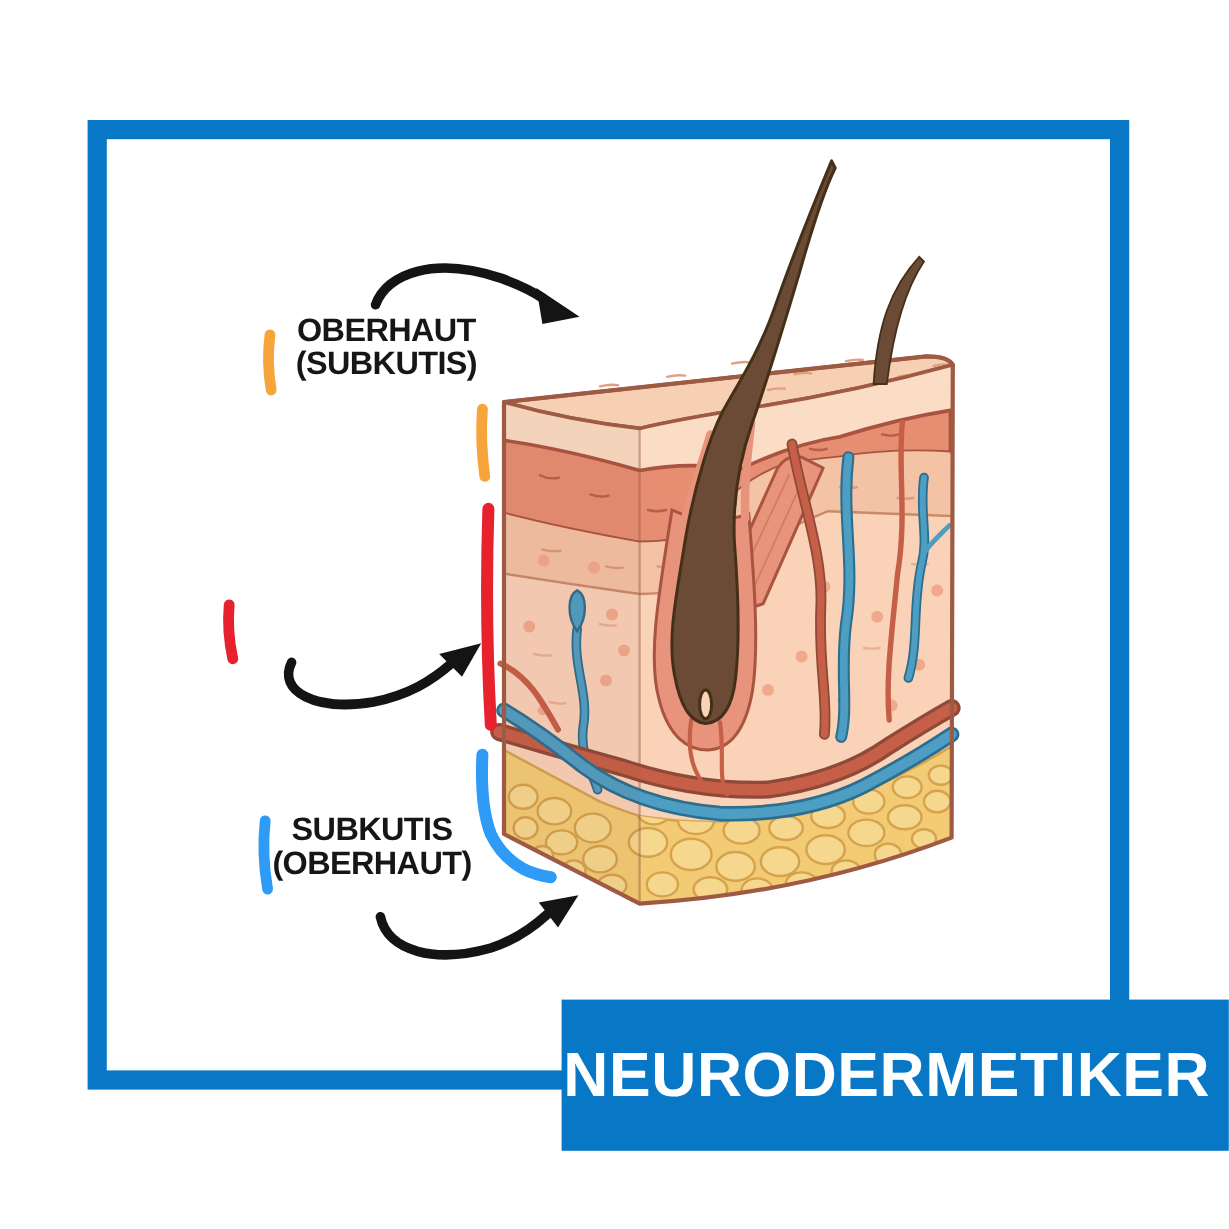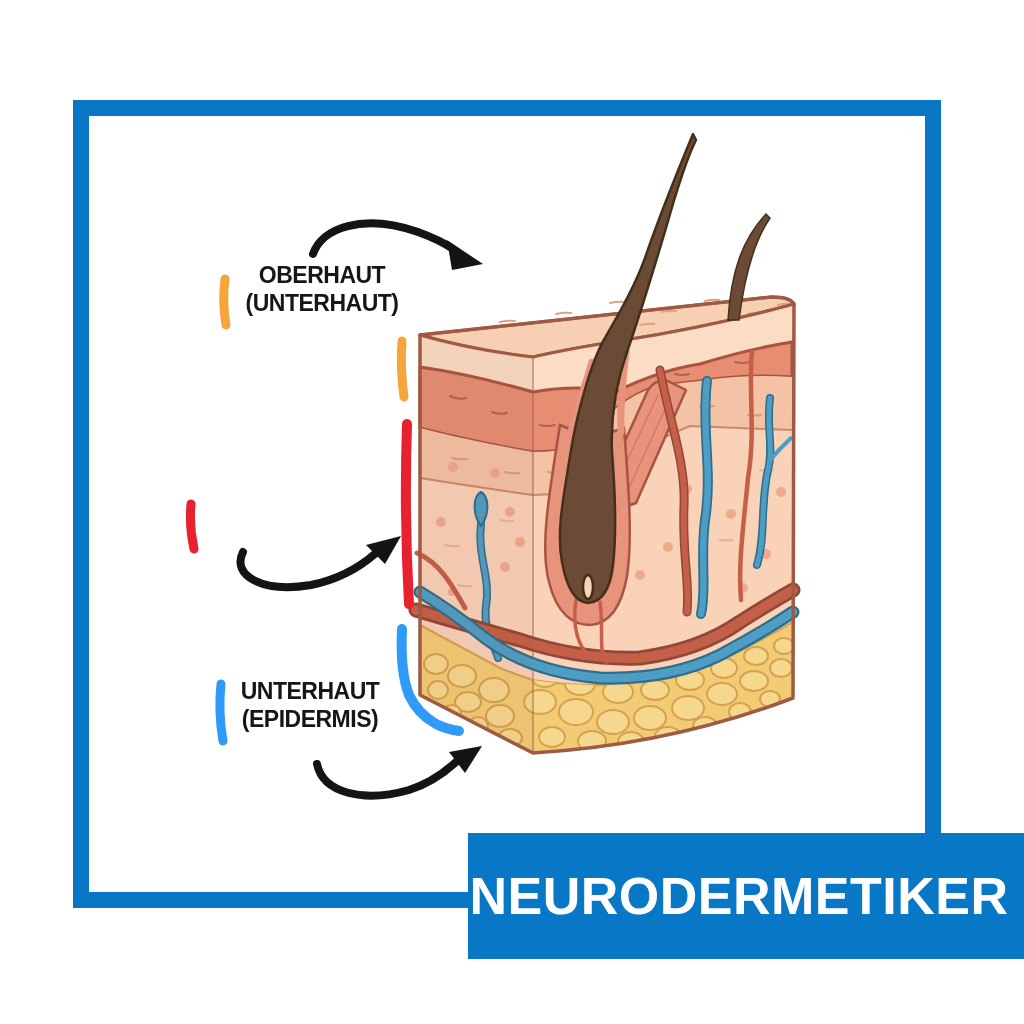--- a/index.html
+++ b/index.html
@@ -15,21 +15,21 @@
   .banner{
     position:absolute;left:452px;top:833px;width:572px;height:126px;
     background:var(--brand-blue,#0878C6);display:flex;align-items:center;
     justify-content:center;padding-right:30px;box-sizing:border-box;z-index:5;margin-left:16px;
   }
   .banner span{
     color:var(--banner-text,#FFFFFF);font-size:52px;font-weight:800;letter-spacing:0.5px;
   }
   .label{
     position:absolute;width:224px;text-align:center;color:var(--label-text,#161616);
-    font-weight:800;font-size:23px;line-height:28px;letter-spacing:-0.5px;z-index:6;
+    font-weight:800;font-size:27px;line-height:28px;letter-spacing:-0.5px;z-index:6;
   }
   #label-oberhaut{left:210px;top:261px;}
   #label-lederhaut{left:170px;top:491px;}
   #label-unterhaut{left:198px;top:677px;}
 
   
   .rc{stroke-linecap:round;stroke-linejoin:round;}
   .artery{stroke:var(--vessel-red,#C65F47);fill:none;}
   .arteryd{stroke:var(--vessel-red-dark,#8F4938);fill:none;}
   .vein{stroke:var(--vessel-blue,#4E9EC4);fill:none;}
@@ -234,24 +234,24 @@
     </g>
     <g>
       <path class="arrow rc" d="M317,764 C323,793 363,803 409,790 C431,783 445,772 456,762"></path>
       <path class="arrowhead" d="M482,746 L449,752 L465,773 Z"></path>
     </g>
   </g>
 </svg>
 
 <div class="label" id="label-oberhaut">
   <div>OBERHAUT</div>
-  <div>(UNTERHAUT)</div>
+  <div>(SUBKUTIS)</div>
 </div>
 <div class="label" id="label-lederhaut">
 </div>
 <div class="label" id="label-unterhaut">
-  <div>UNTERHAUT</div>
-  <div>(EPIDERMIS)</div>
+  <div>SUBKUTIS</div>
+  <div>(OBERHAUT)</div>
 </div>
 
 <div class="banner">
   <span>NEURODERMETIKER</span>
 </div>
 
 </body></html>

